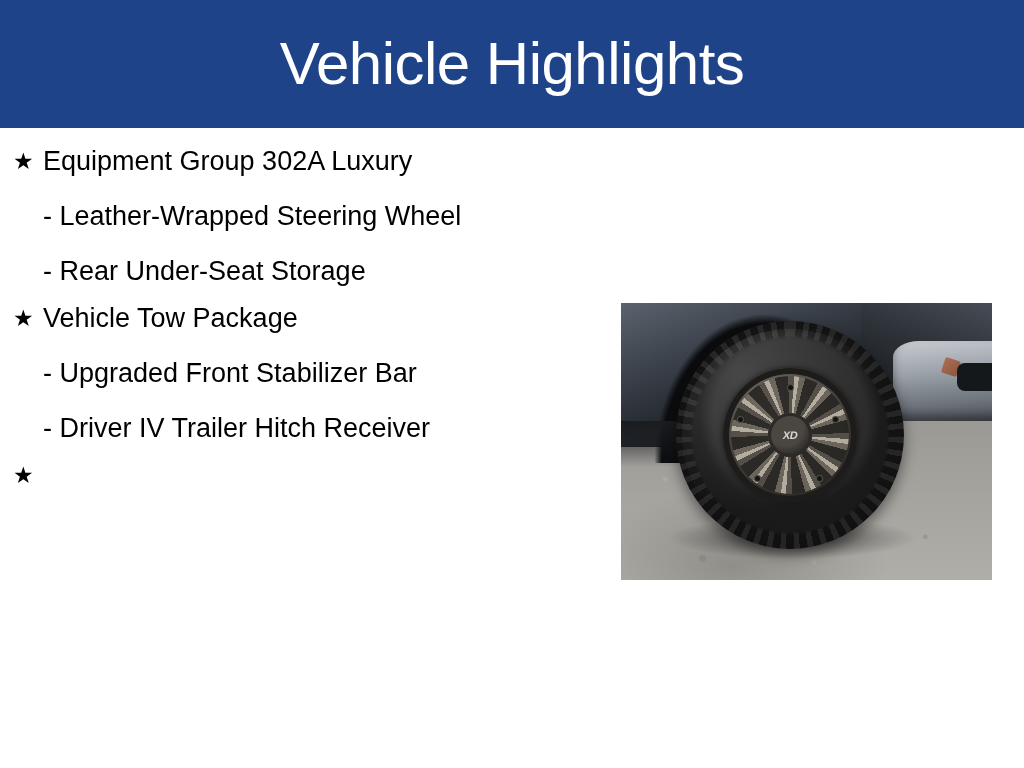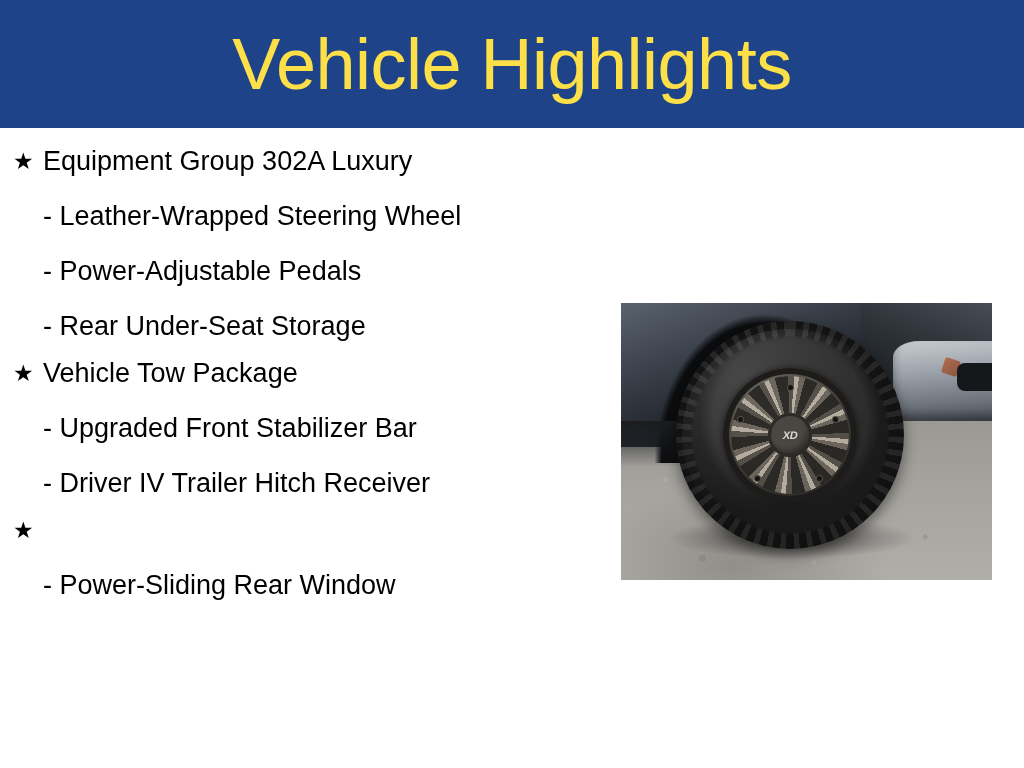--- a/index.html
+++ b/index.html
@@ -28,23 +28,23 @@
     left: 0;
     top: 0;
     width: 1024px;
     height: 128px;
     background: #1f4389;
     display: flex;
     align-items: center;
     justify-content: center;
   }
   #title-text {
-    color: #fde047;
+    color: #ffffff;
     font-family: "Liberation Sans", sans-serif;
-    font-size: 72px;
+    font-size: 60px;
     font-weight: 400;
     line-height: 1;
     letter-spacing: -0.5px;
     white-space: nowrap;
     text-align: center;
   }
 
   
   #bullets {
     position: absolute;
@@ -279,23 +279,20 @@
     <div class="bullet-row level-1">
       <span class="star-marker">★</span>
       <span class="bullet-text">Equipment Group 302A Luxury</span>
     </div>
 
     <div class="bullet-row level-2">
       <span class="bullet-text">- Leather-Wrapped Steering Wheel</span>
     </div>
 
 
-    <div class="bullet-row level-2">
-      <span class="bullet-text">- Power-Adjustable Pedals</span>
-    </div>
 
     <div class="bullet-row level-2">
       <span class="bullet-text">- Rear Under-Seat Storage</span>
     </div>
 
     <div class="bullet-row level-1">
       <span class="star-marker">★</span>
       <span class="bullet-text">Vehicle Tow Package</span>
     </div>
 
@@ -304,23 +301,20 @@
     </div>
 
     <div class="bullet-row level-2">
       <span class="bullet-text">- Driver IV Trailer Hitch Receiver</span>
     </div>
 
     <div class="bullet-row level-1">
       <span class="star-marker">★</span>
     </div>
 
-    <div class="bullet-row level-2">
-      <span class="bullet-text">- Power-Sliding Rear Window</span>
-    </div>
 
   </div>
 
   <div id="photo-frame">
     <div id="photo">
       <div class="ground"></div>
       <div class="ground-speckle"></div>
       <div class="body-dark"></div>
       <div class="body-panel-right"></div>
       <div class="bumper"></div>

